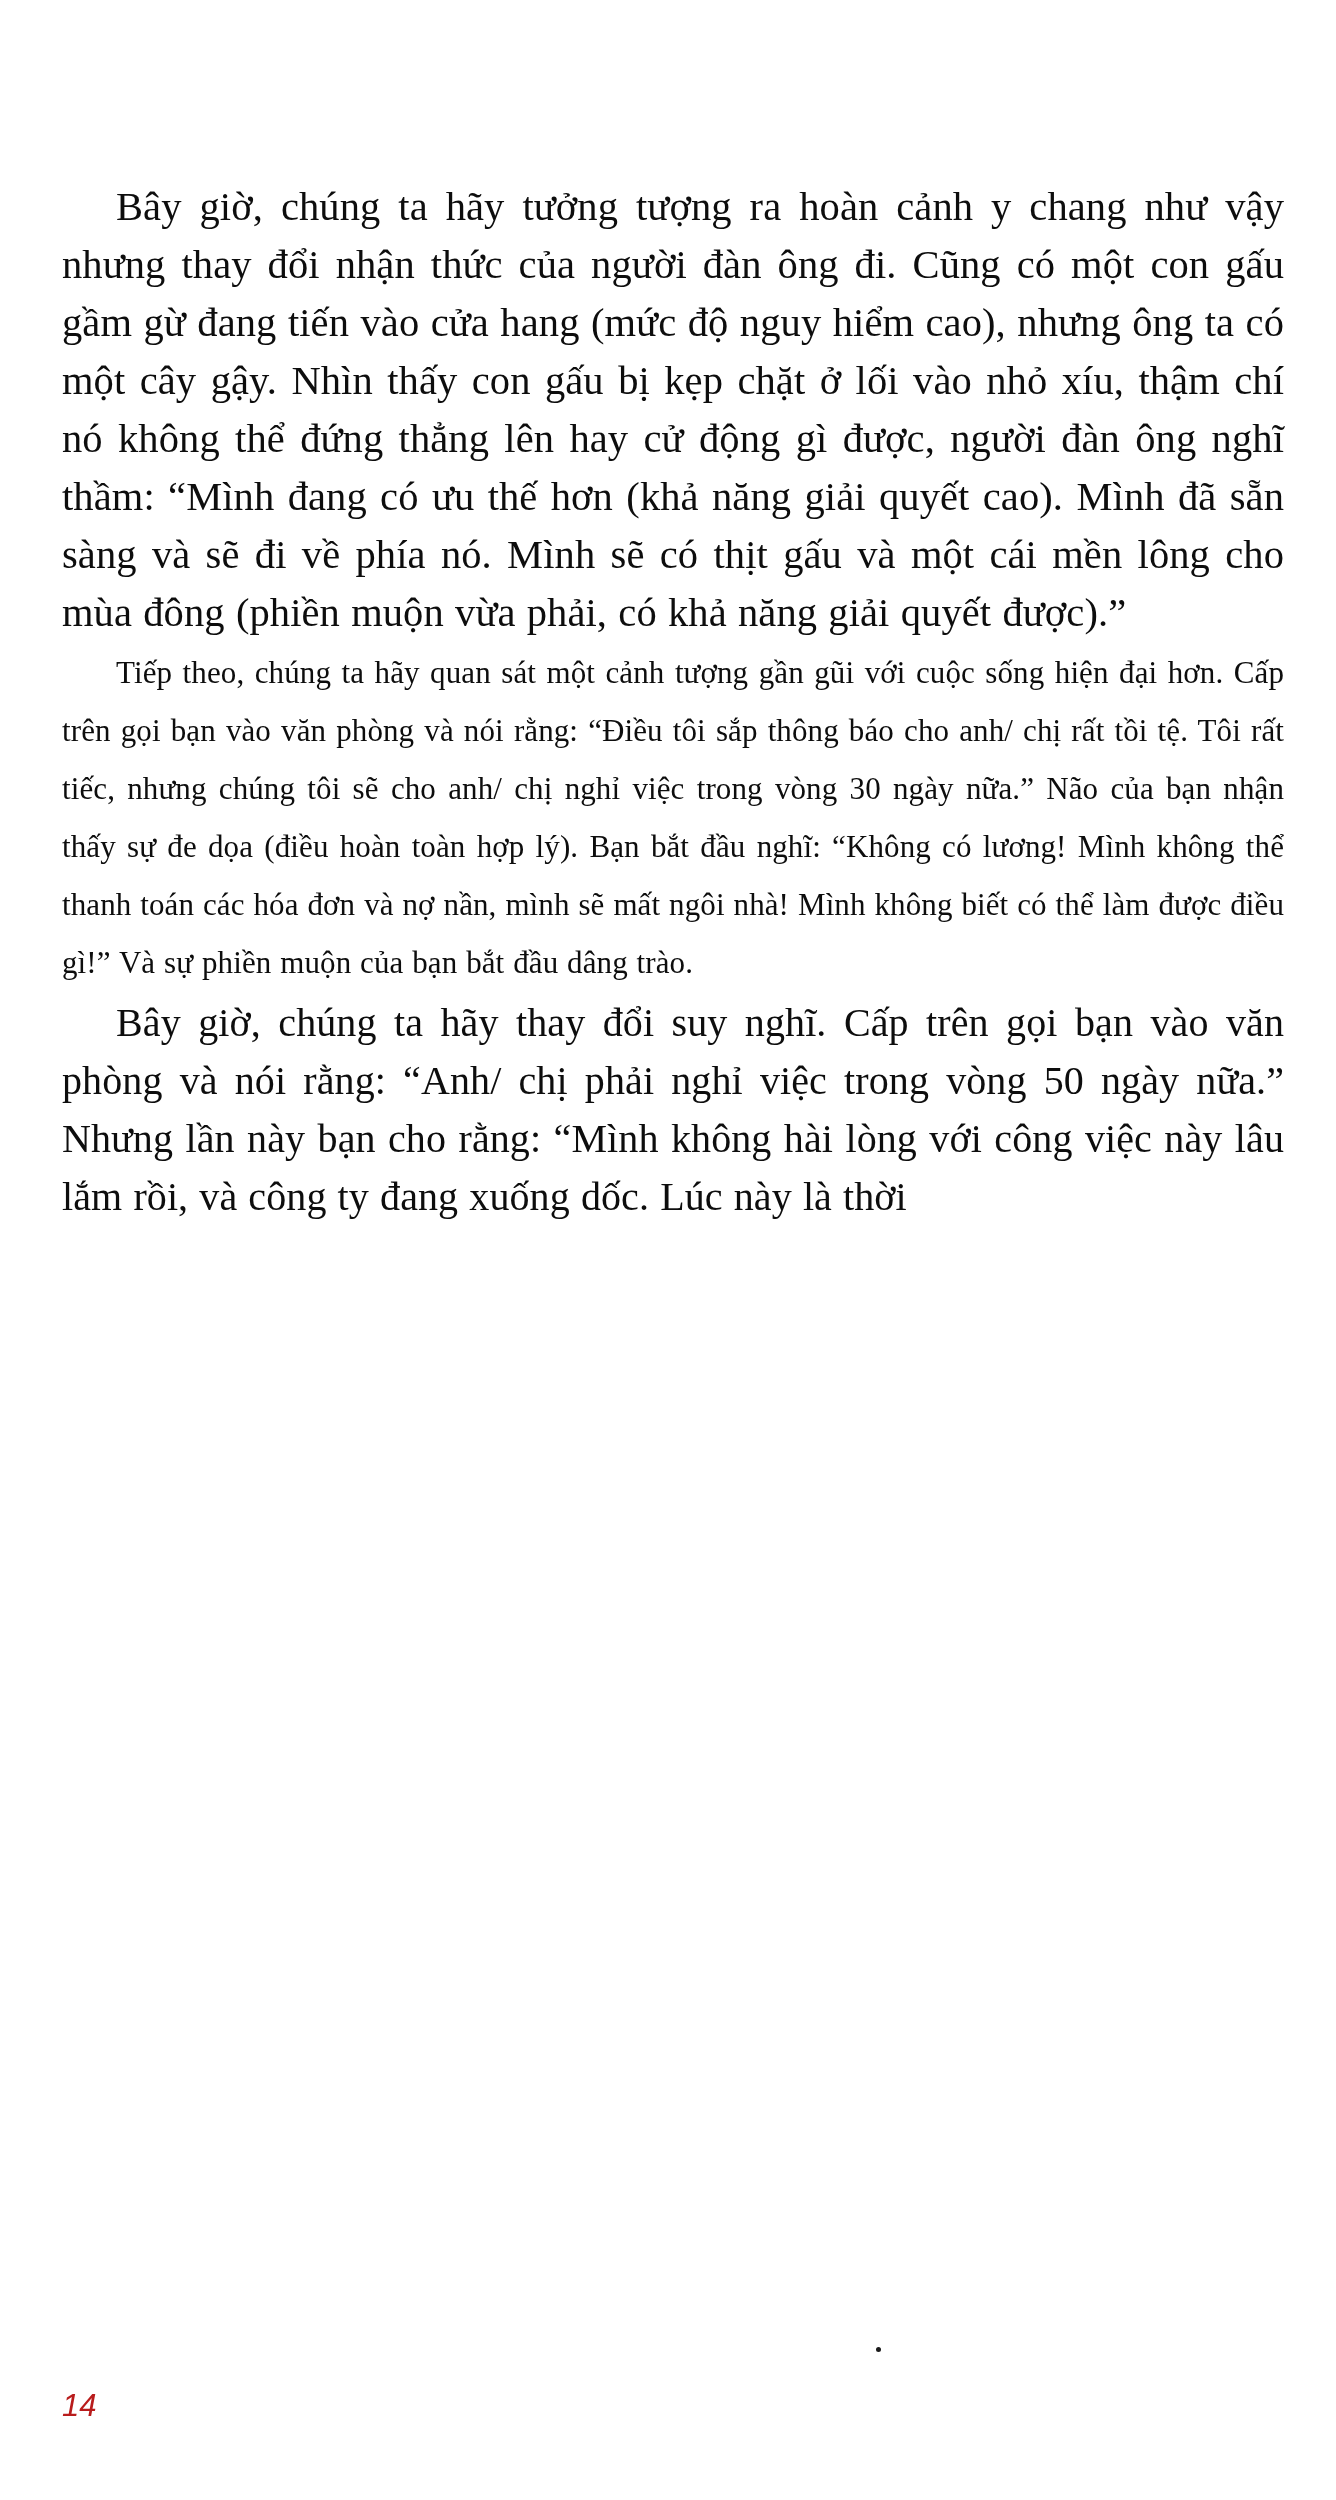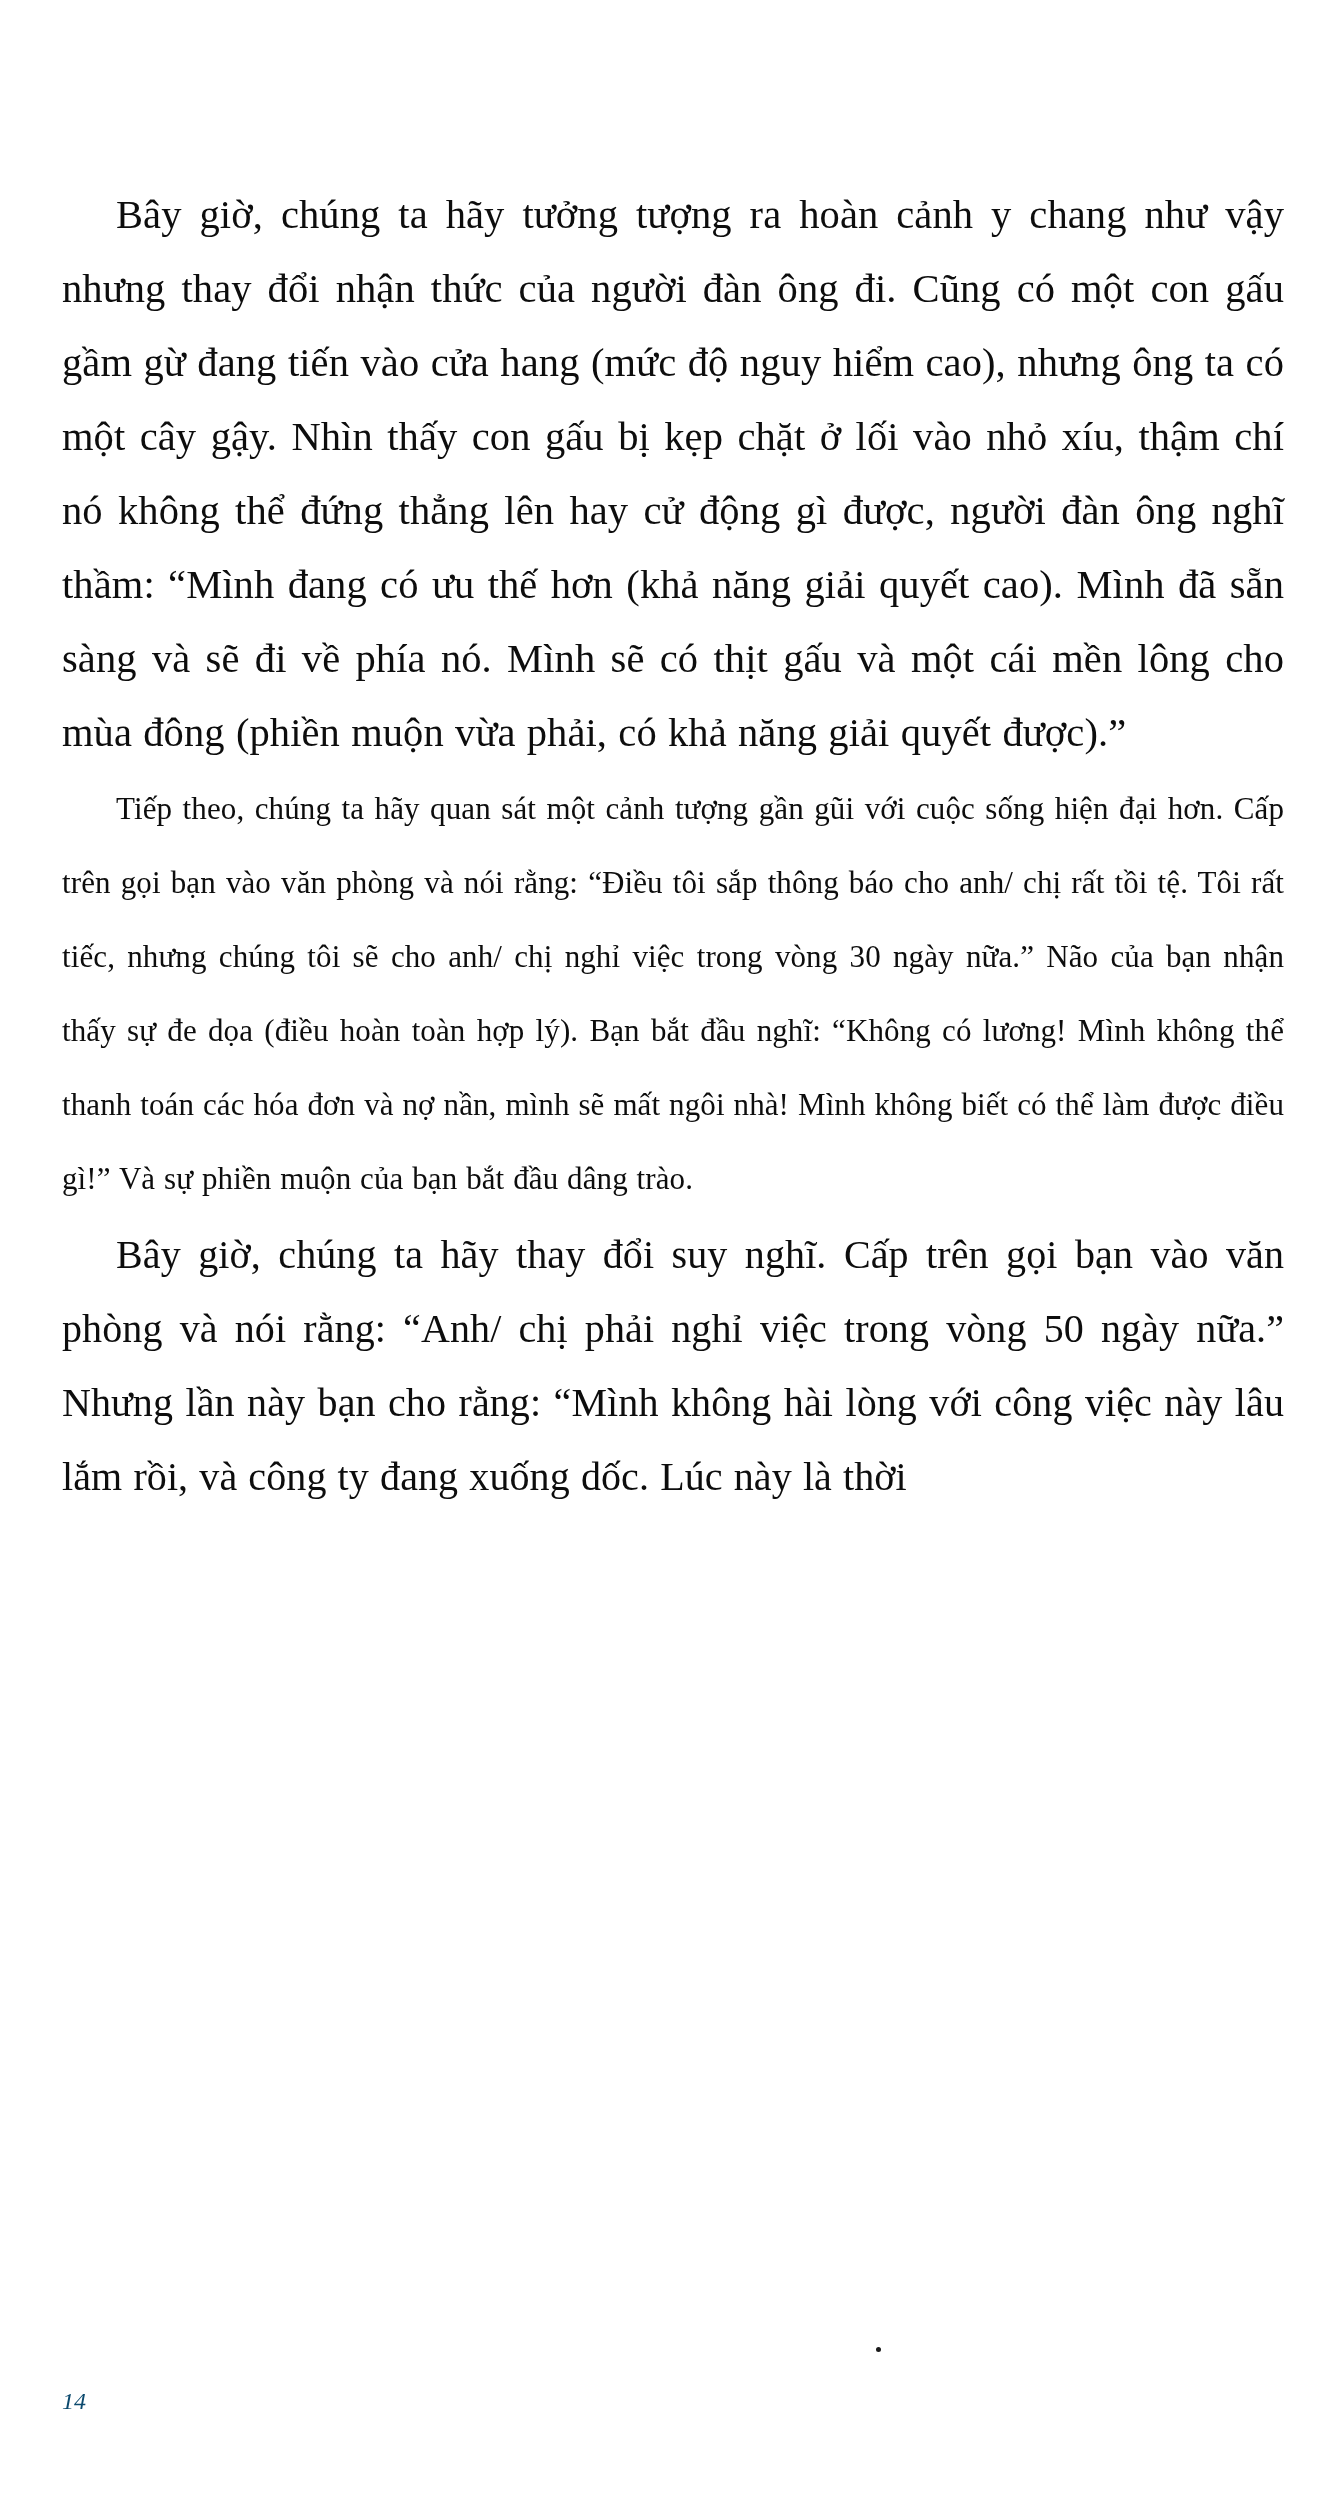--- a/index.html
+++ b/index.html
@@ -18,43 +18,43 @@
   }
   .text-block {
     position: absolute;
     left: 62px;
     top: 178px;
     width: 1222px;
   }
   .para {
     margin: 0 0 2px 0;
     font-size: 40px;
-    line-height: 74px;
+    line-height: 58px;
     text-align: justify;
     text-indent: 54px;
     letter-spacing: 0.1px;
     word-spacing: 1px;
   }
   .para.p1 {
     font-size: 40.5px;
   }
   .para.p2 {
     font-size: 31px;
   }
   .para.p3 {
     font-size: 40px;
   }
   .folio {
     position: absolute;
     left: 62px;
     top: 2388px;
-    font-family: Liberation Serif, serif;
+    font-family: Liberation Sans, sans-serif;
     font-style: italic;
-    font-size: 24px;
-    color: #0c4a6e;
+    font-size: 31px;
+    color: #b91c1c;
   }
   .dot-mark {
     position: absolute;
     width: 5px;
     height: 5px;
     background: #1a1a1a;
     border-radius: 50%;
   }
 </style>
 </head>

